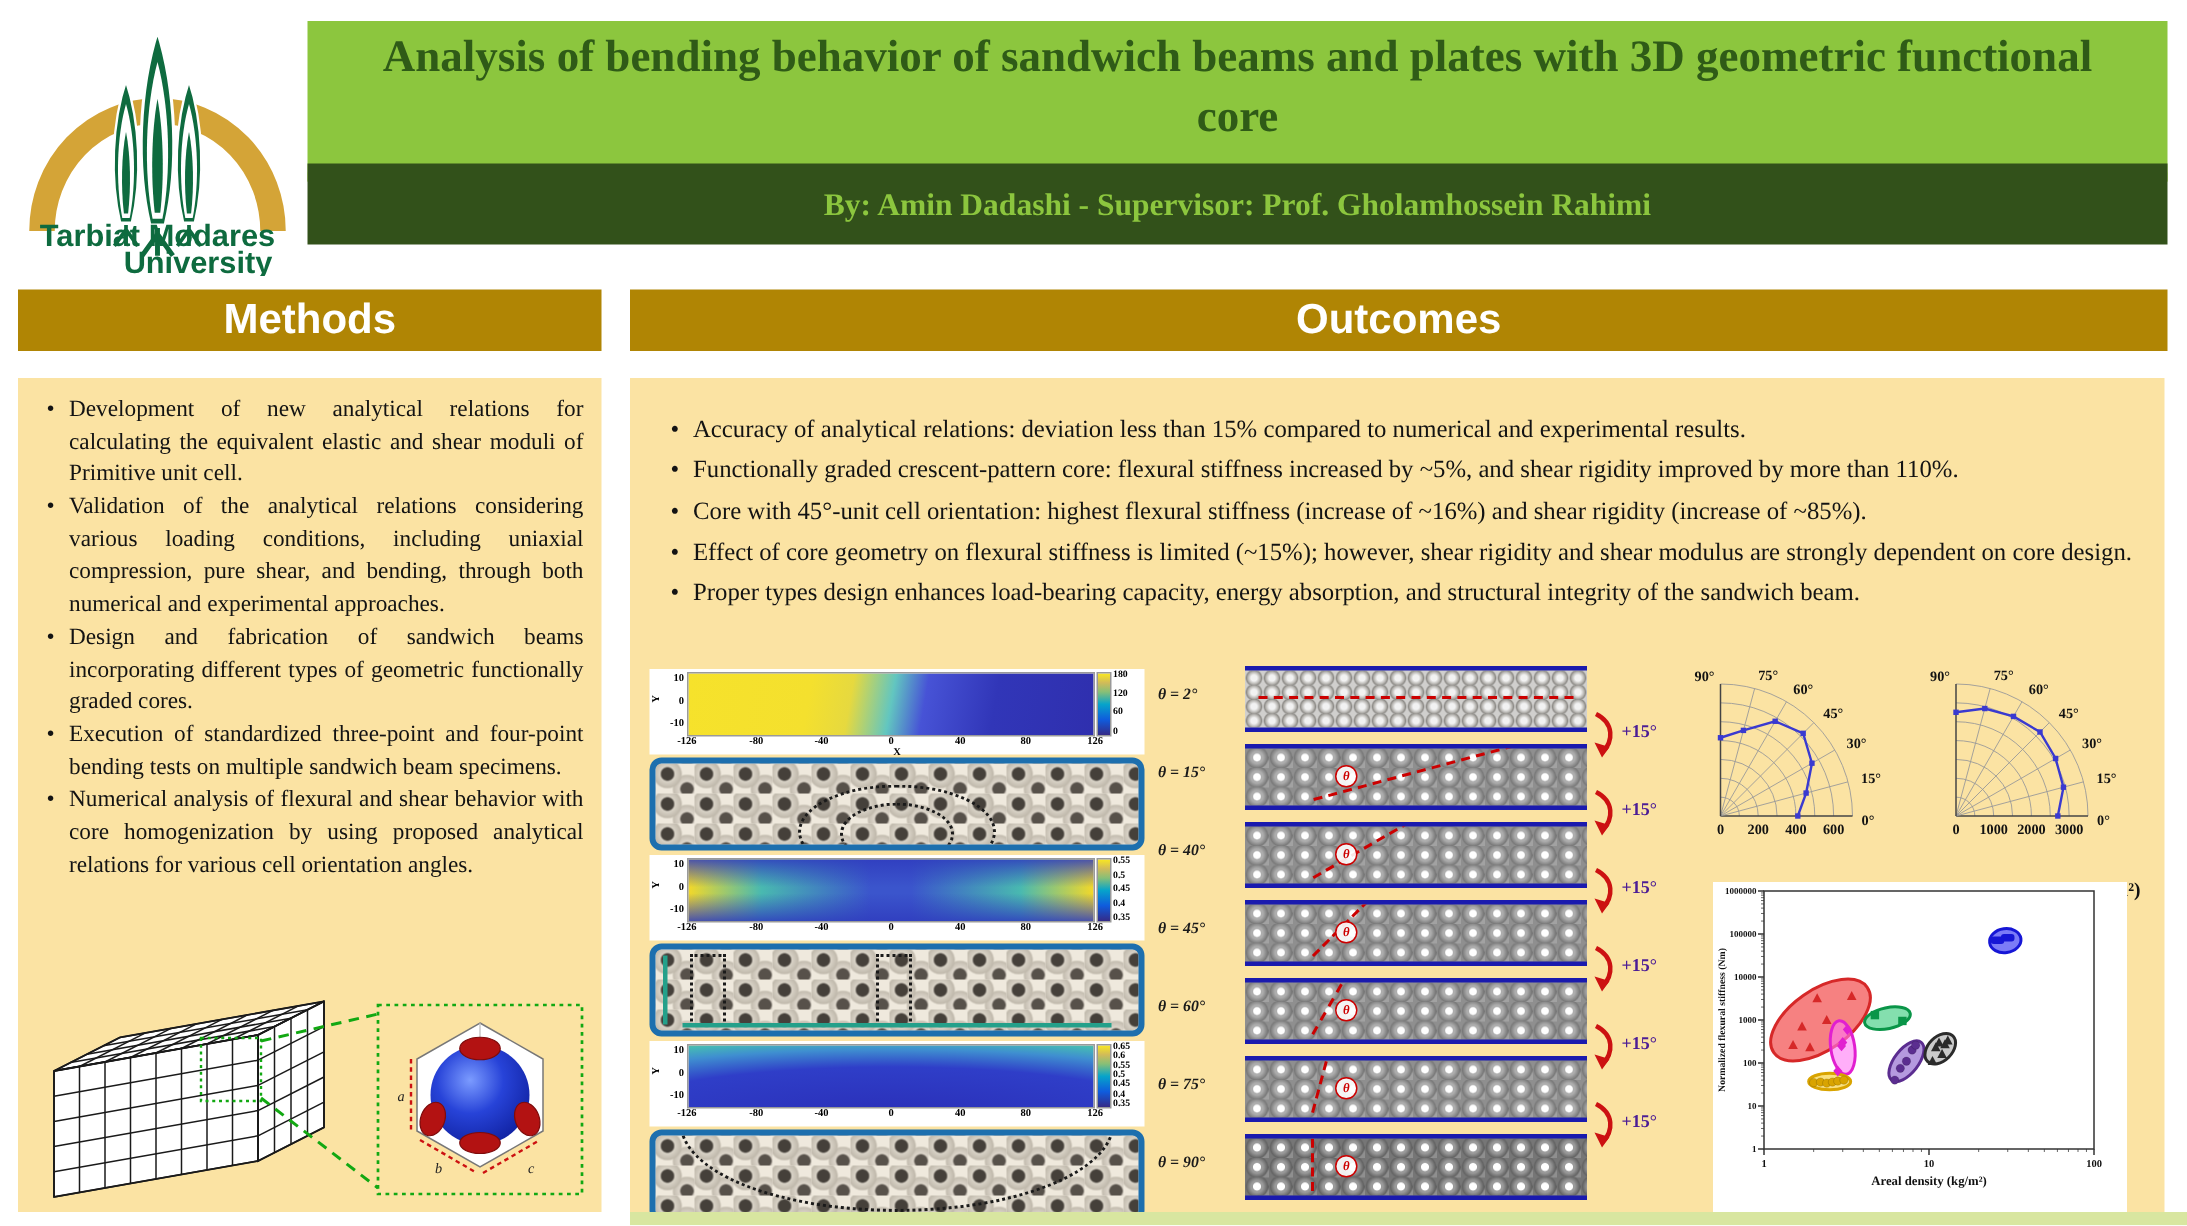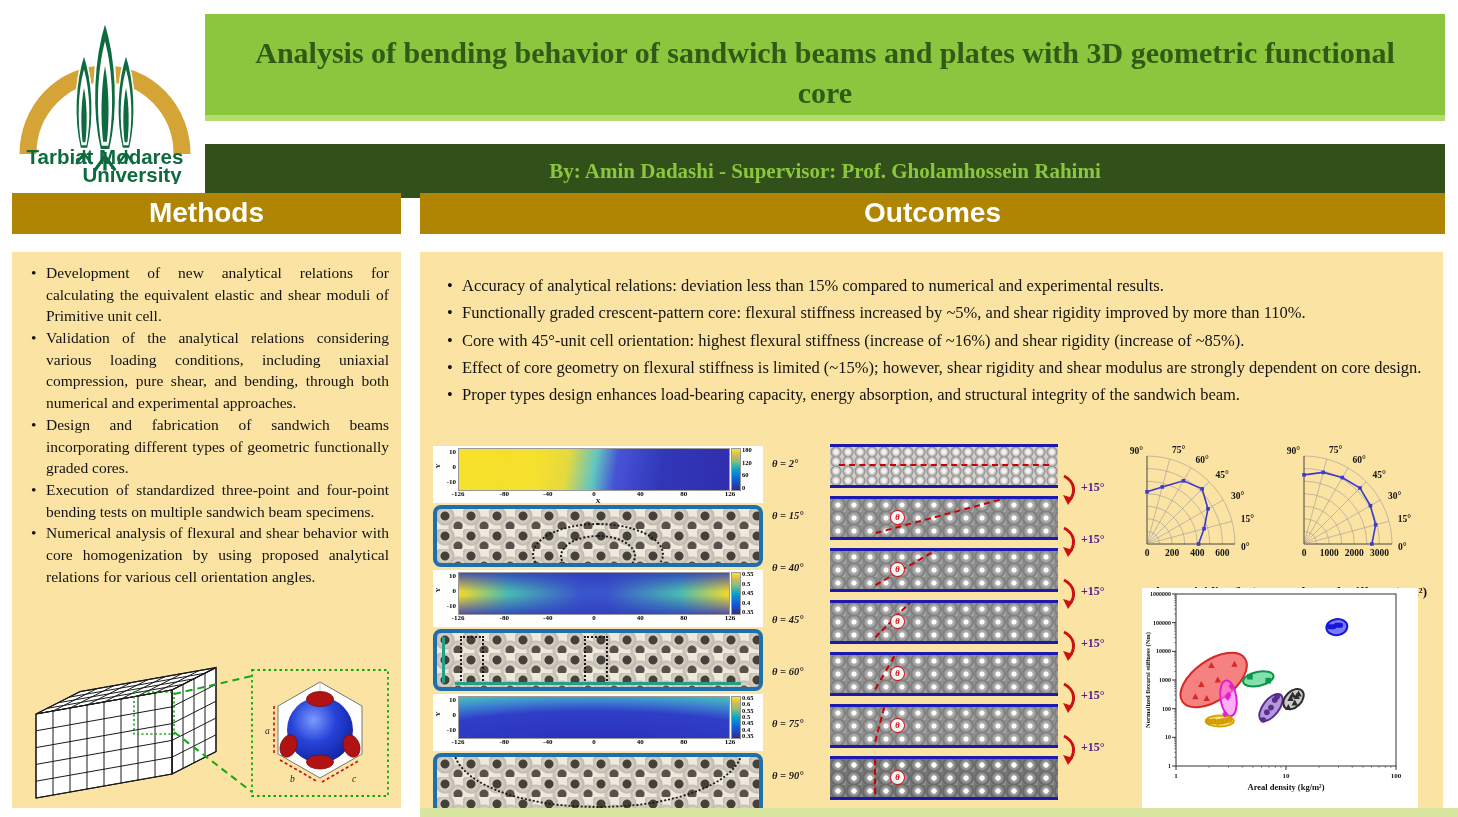--- a/index.html
+++ b/index.html
@@ -3,23 +3,23 @@
 <meta charset="utf-8">
 <style>
   html,body{margin:0;padding:0;background:#ffffff;}
   .poster{position:relative;width:1458px;height:817px;background:#ffffff;overflow:hidden;
           font-family:"Liberation Serif",serif;}
 
   
   .logo{position:absolute;left:6px;top:2px;width:198px;height:182px;}
   .title-bar{position:absolute;left:205px;top:14px;width:1240px;height:101px;
              background:#8CC63E;border-bottom:6px solid #B5DA6E;}
-  .title-text{width:92%;margin:0 auto;padding-top:19px;text-align:center;
+  .title-text{width:92%;margin:0 auto;padding-top:4px;text-align:center;
               font-size:30px;font-weight:bold;color:#2F5B17;line-height:1.33;}
-  .byline-bar{position:absolute;left:205px;top:144px;width:1240px;height:54px;background:#32511A;}
+  .byline-bar{position:absolute;left:205px;top:109px;width:1240px;height:54px;background:#32511A;}
   .byline-text{text-align:center;line-height:54px;font-size:21px;font-weight:bold;color:#8CC63E;}
 
   
   .sec-header{position:absolute;height:41px;background:#B08504;color:#fff;
               font-family:"Liberation Sans",sans-serif;font-weight:bold;font-size:28px;
               text-align:center;line-height:40px;}
   .methods-header{left:12px;top:193px;width:389px;}
   .outcomes-header{left:420px;top:193px;width:1025px;}
   .methods-box{position:absolute;left:12px;top:252px;width:389px;height:556px;background:#FBE3A3;}
   .outcomes-box{position:absolute;left:420px;top:252px;width:1023px;height:556px;background:#FBE3A3;}

